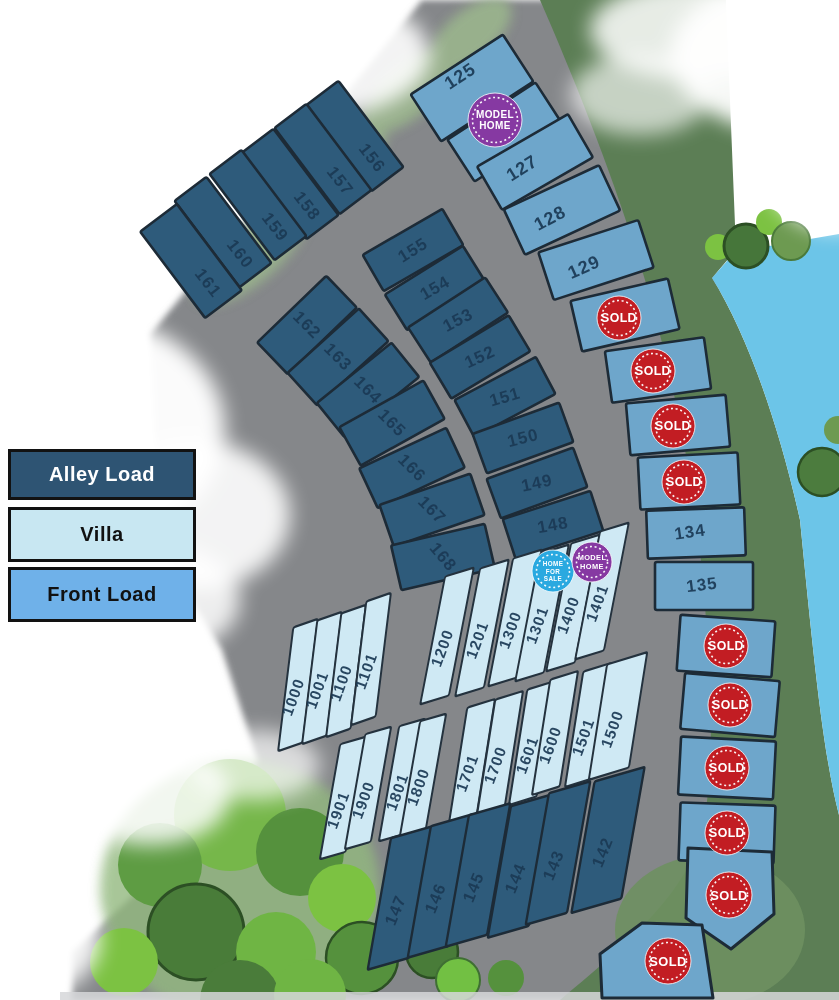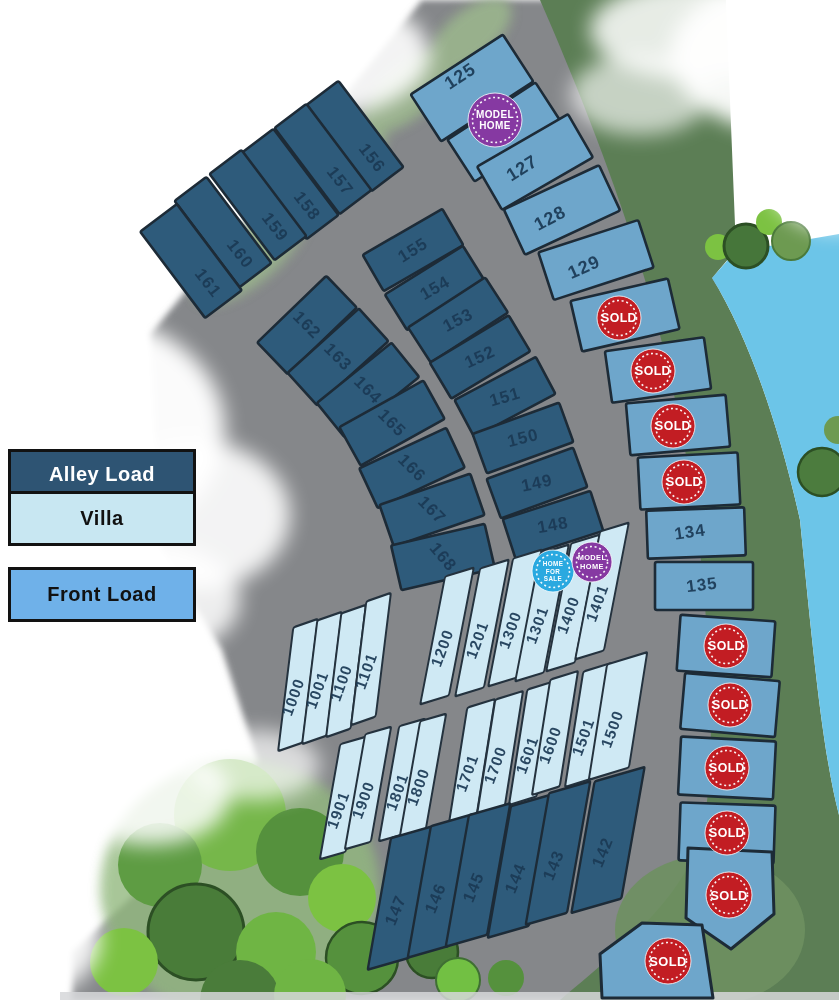--- a/index.html
+++ b/index.html
@@ -406,19 +406,19 @@
           <circle r="15.5" fill="none" stroke="#ffffff" stroke-width="1.6" stroke-dasharray="2 2.7" opacity="0.95"></circle>
           <text y="-4.255" text-anchor="middle" dominant-baseline="central" font-size="7.4" class="badge-txt">MODEL</text>
           <text y="4.255" text-anchor="middle" dominant-baseline="central" font-size="7.4" class="badge-txt">HOME</text>
         </g>
       </g>
   </svg>
 
   <div class="legend" style="top: 449px; height: 51px; background: rgb(46, 84, 115); color: rgb(255, 255, 255);">
       <span>Alley Load</span>
     </div>
-  <div class="legend" style="top: 491px; height: 55px; background: rgb(200, 231, 242); color: rgb(17, 17, 17);">
+  <div class="legend" style="top: 507px; height: 55px; background: rgb(200, 231, 242); color: rgb(17, 17, 17);">
       <span>Villa</span>
     </div>
   <div class="legend" style="top: 567px; height: 55px; background: rgb(111, 177, 233); color: rgb(17, 17, 17); text-align: center;">
       <span>Front Load</span>
     </div>
 </div>
 
 </body></html>

